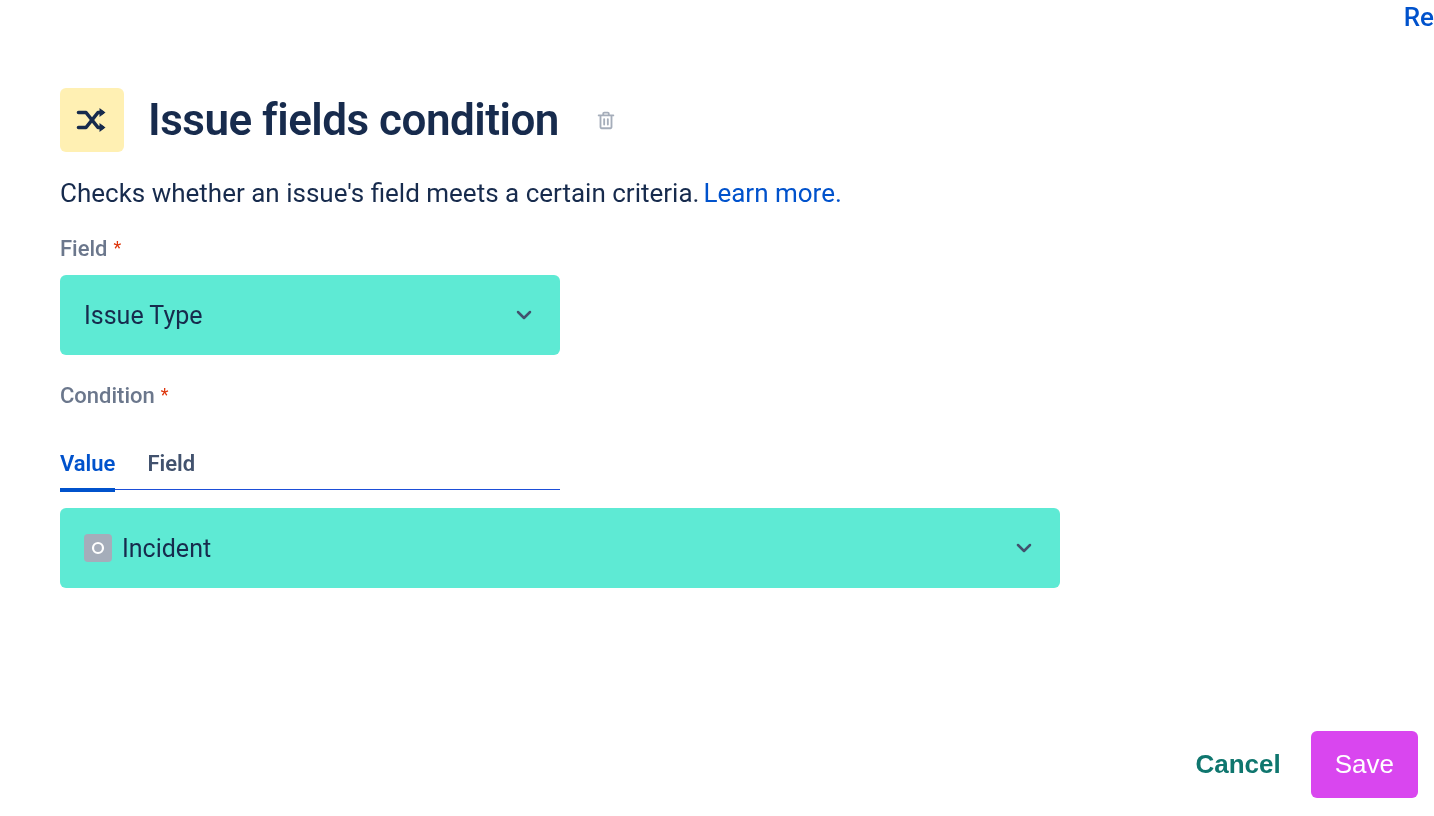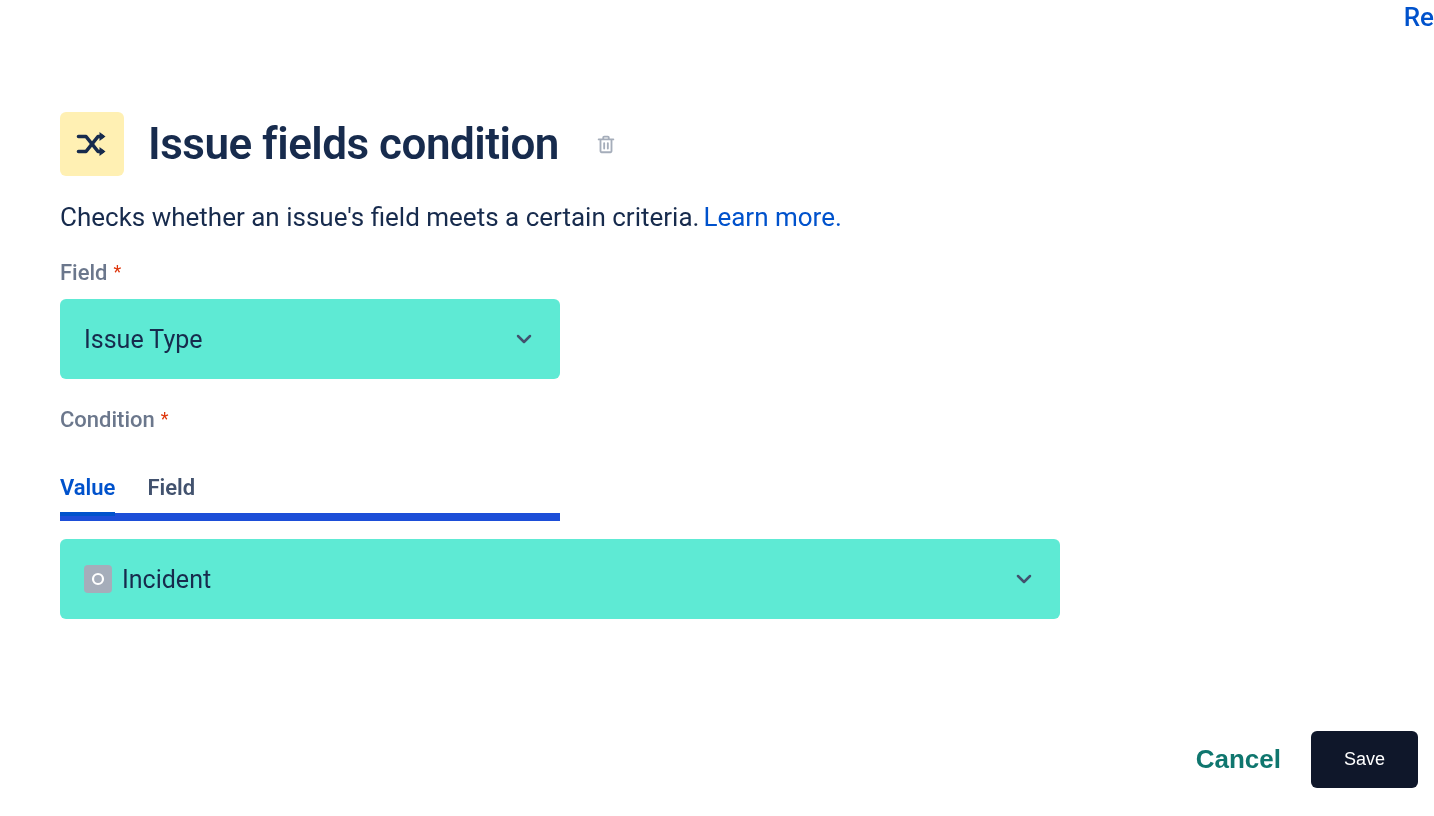--- a/index.html
+++ b/index.html
@@ -13,21 +13,21 @@
   }
   .corner-link {
     position: absolute;
     top: 2px;
     right: 0;
     font-size: 26px;
     color: #0052CC;
     font-weight: 500;
   }
   .container {
-    padding-top: 112px;
+    padding-top: 88px;
     padding-left: 60px;
   }
   .header-row {
     display: flex;
     align-items: center;
     gap: 24px;
   }
   .icon-box {
     width: 64px;
     height: 64px;
@@ -99,21 +99,21 @@
   }
   .select-value {
     font-size: 25px;
     color: #172B4D;
   }
   .tabs {
     display: flex;
     gap: 32px;
     margin-top: 40px;
     width: 500px;
-    border-bottom: 8px solid #1d4ed8;
+    border-bottom: 1px solid #1d4ed8;
   }
   .tab {
     font-size: 22px;
     font-weight: 600;
     color: #42526E;
     padding-bottom: 12px;
     cursor: pointer;
     position: relative;
     top: 3px;
     border-bottom: 4px solid transparent;
@@ -147,26 +147,26 @@
   }
   .cancel-btn {
     background: none;
     border: none;
     color: #0f766e;
     font-size: 26px;
     font-weight: 700;
     cursor: pointer;
   }
   .save-btn {
-    background: #0f172a;
+    background: #d946ef;
     border: none;
     color: #fff;
-    font-size: 18px;
+    font-size: 26px;
     font-weight: 500;
-    padding: 18px 33px;
+    padding: 18px 24px;
     border-radius: 6px;
     cursor: pointer;
   }
 </style>
 </head>
 <body>
 
 <div class="corner-link">Re</div>
 
 <div class="container">

